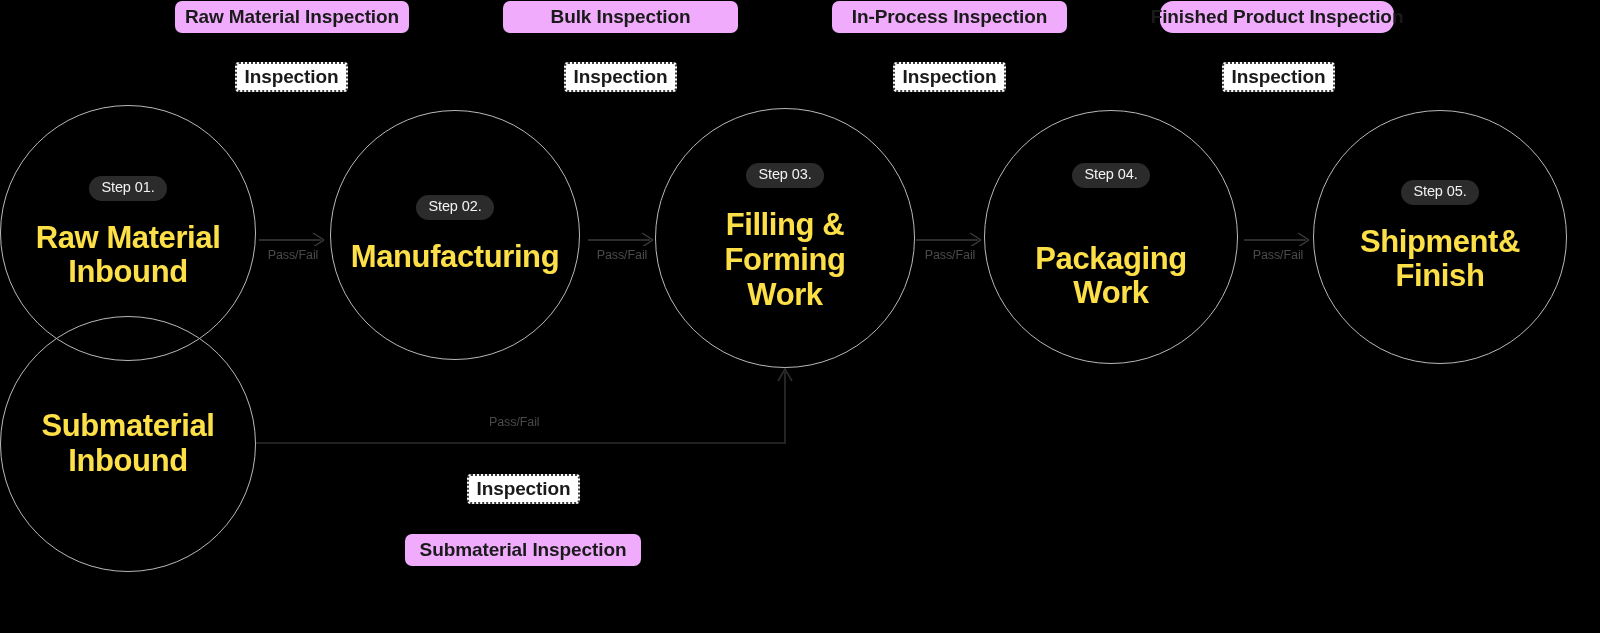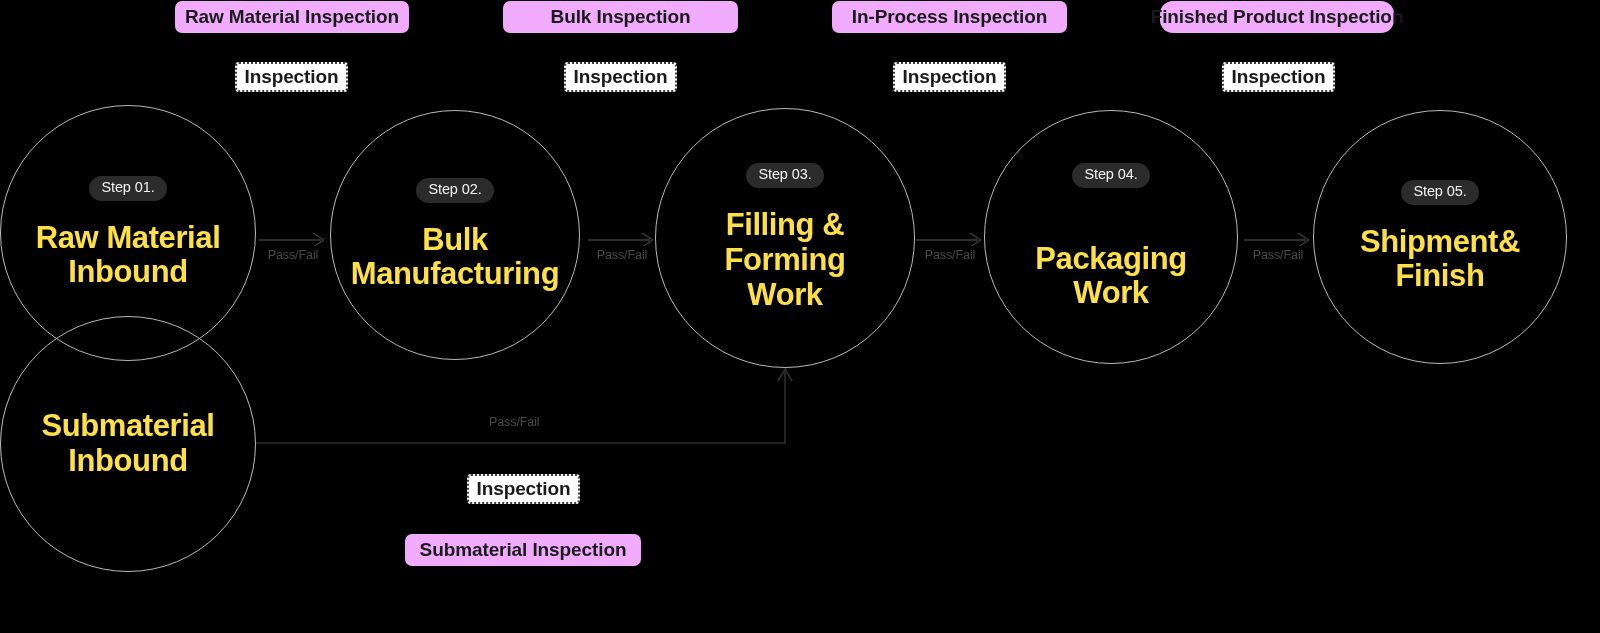--- a/index.html
+++ b/index.html
@@ -150,21 +150,20 @@
     <div class="circle-title">
       <div>Raw Material</div>
       <div>Inbound</div>
     </div>
   </div>
 
   <div class="circle" style="left:330px; top:110px; width:250px; height:250px;">
     <div class="step-badge">Step 02.</div>
     <div class="badge-gap"></div>
     <div class="circle-title">
-      <div>Bulk</div>
       <div>Manufacturing</div>
     </div>
   </div>
 
   <div class="circle" style="left:655px; top:108px; width:260px; height:260px;">
     <div class="step-badge">Step 03.</div>
     <div class="badge-gap"></div>
     <div class="circle-title">
       <div>Filling &amp; Forming</div>
       <div>Work</div>

